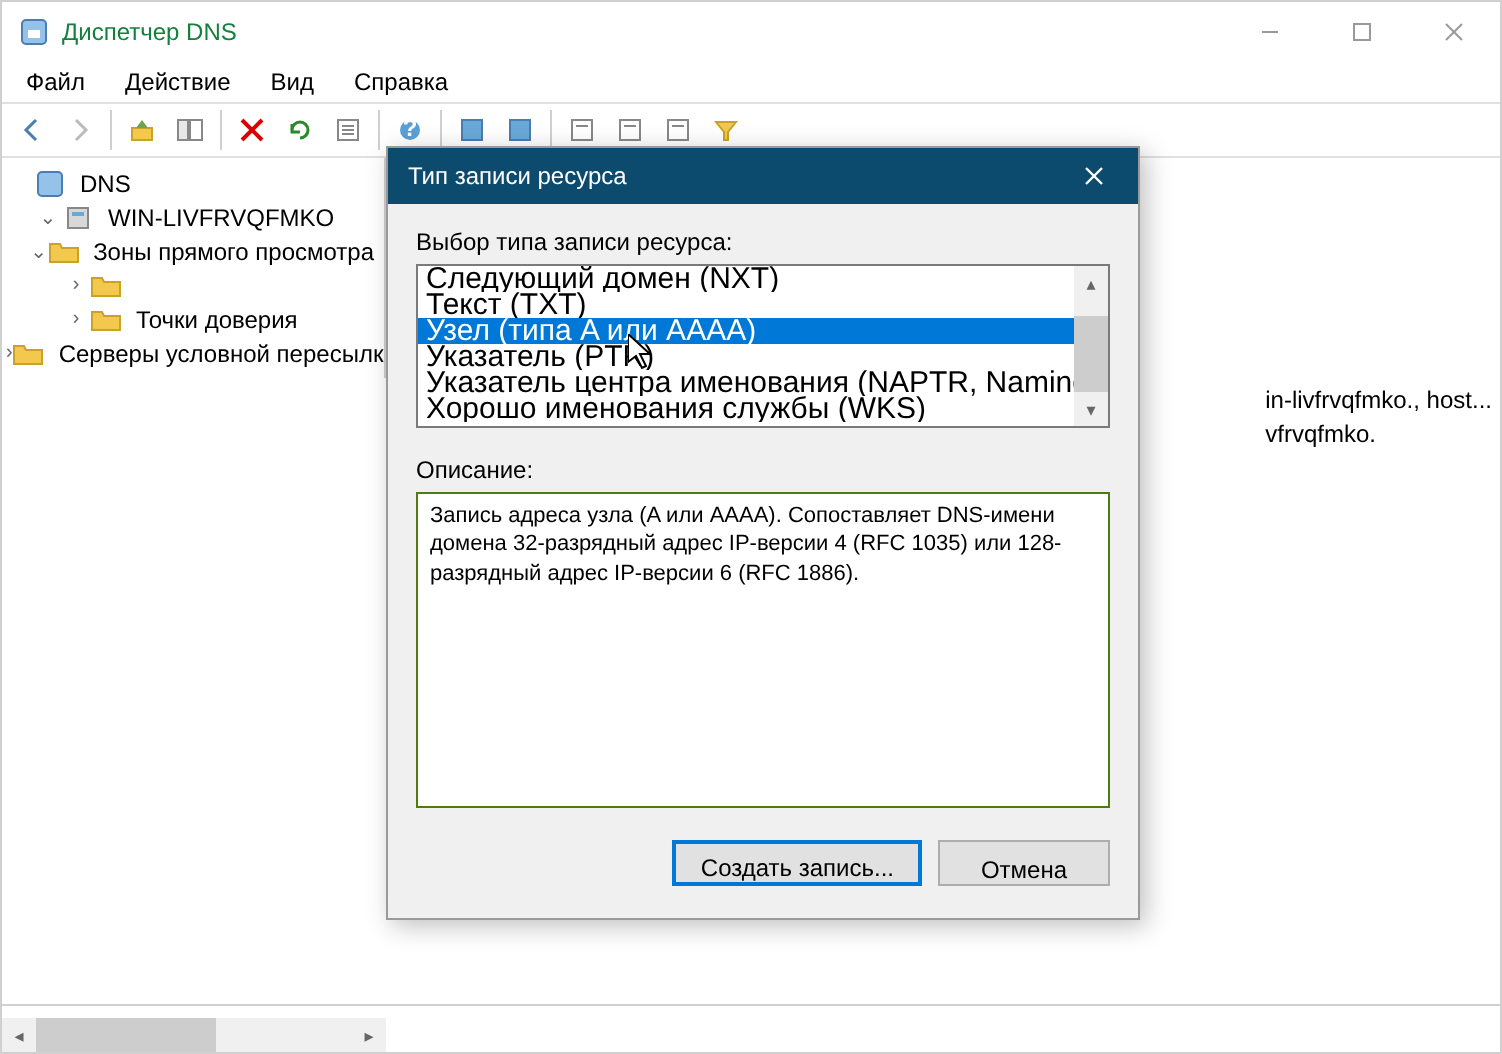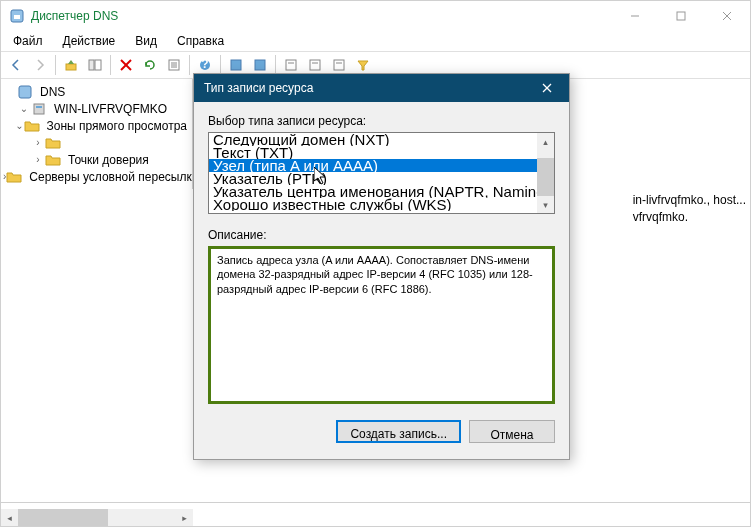--- a/index.html
+++ b/index.html
@@ -237,21 +237,21 @@
     color: #666;
   }
   .vs-thumb {
     background: #cdcdcd;
     flex: 0 0 38px;
   }
   .vs-track {
     flex: 1;
   }
   .desc-box {
-    border: 3px solid #4d7c0f;
+    border: 1px solid #4d7c0f;
     background: #fff;
     height: 158px;
     padding: 4px 6px;
     font-size: 11px;
     line-height: 1.3;
     margin-bottom: 16px;
     overflow: hidden;
   }
   .dialog-buttons {
     display: flex;
@@ -507,21 +507,21 @@
   </div>
   <div class="dialog-body">
     <div class="dlg-label">Выбор типа записи ресурса:</div>
     <div class="listbox">
       <div class="listbox-items">
         <div class="lb-item">Следующий домен (NXT)</div>
         <div class="lb-item">Текст (TXT)</div>
         <div class="lb-item selected">Узел (типа A или AAAA)</div>
         <div class="lb-item">Указатель (PTR)</div>
         <div class="lb-item">Указатель центра именования (NAPTR, Naming Authority Pointer)</div>
-        <div class="lb-item">Хорошо известные службы (WKS)</div>
+        <div class="lb-item">Хорошо именования службы (WKS)</div>
       </div>
       <div class="listbox-scroll">
         <div class="vs-btn">▴</div>
         <div class="vs-track"></div>
         <div class="vs-thumb"></div>
         <div class="vs-btn">▾</div>
       </div>
     </div>
 
     <div class="dlg-label" style="margin-top:14px">Описание:</div>

